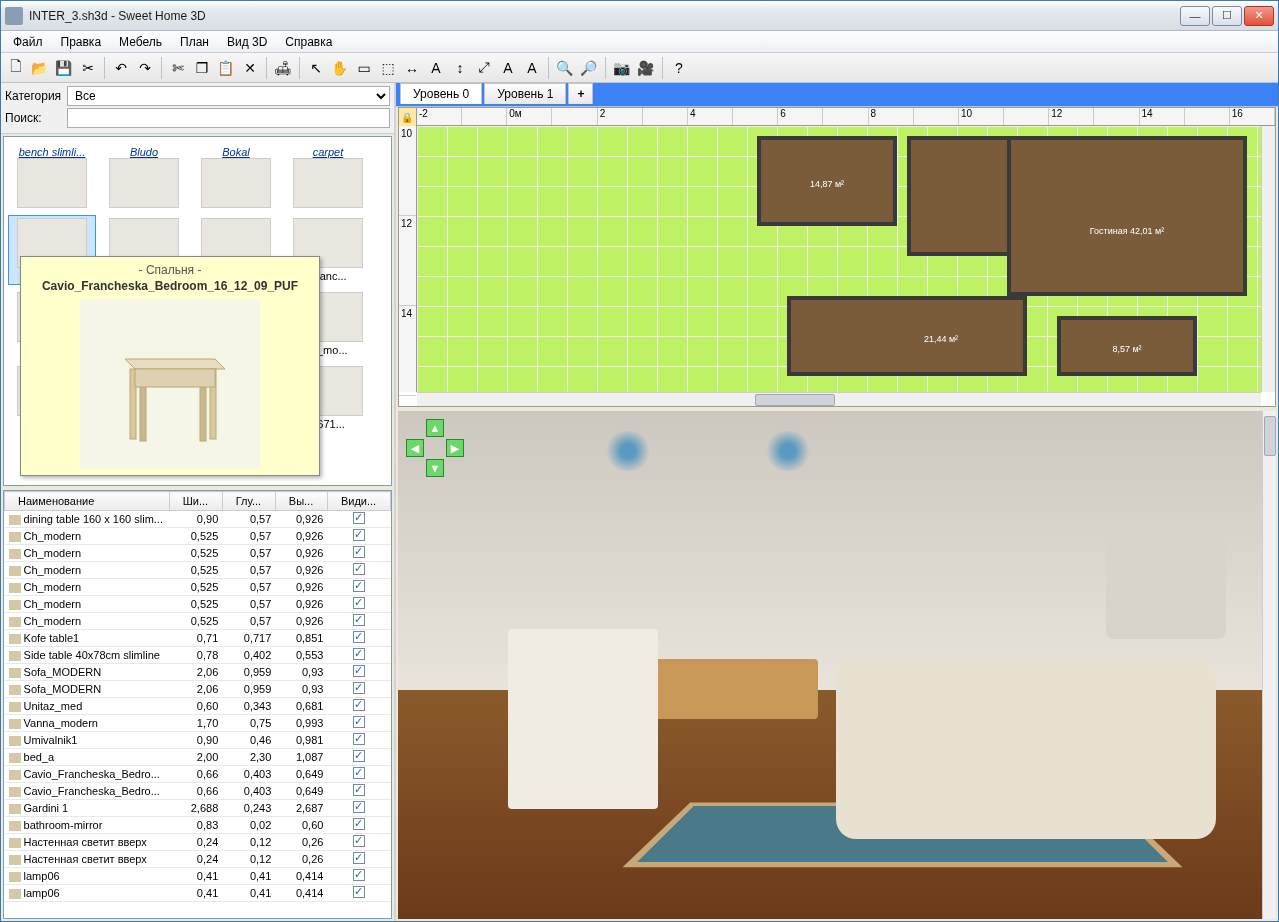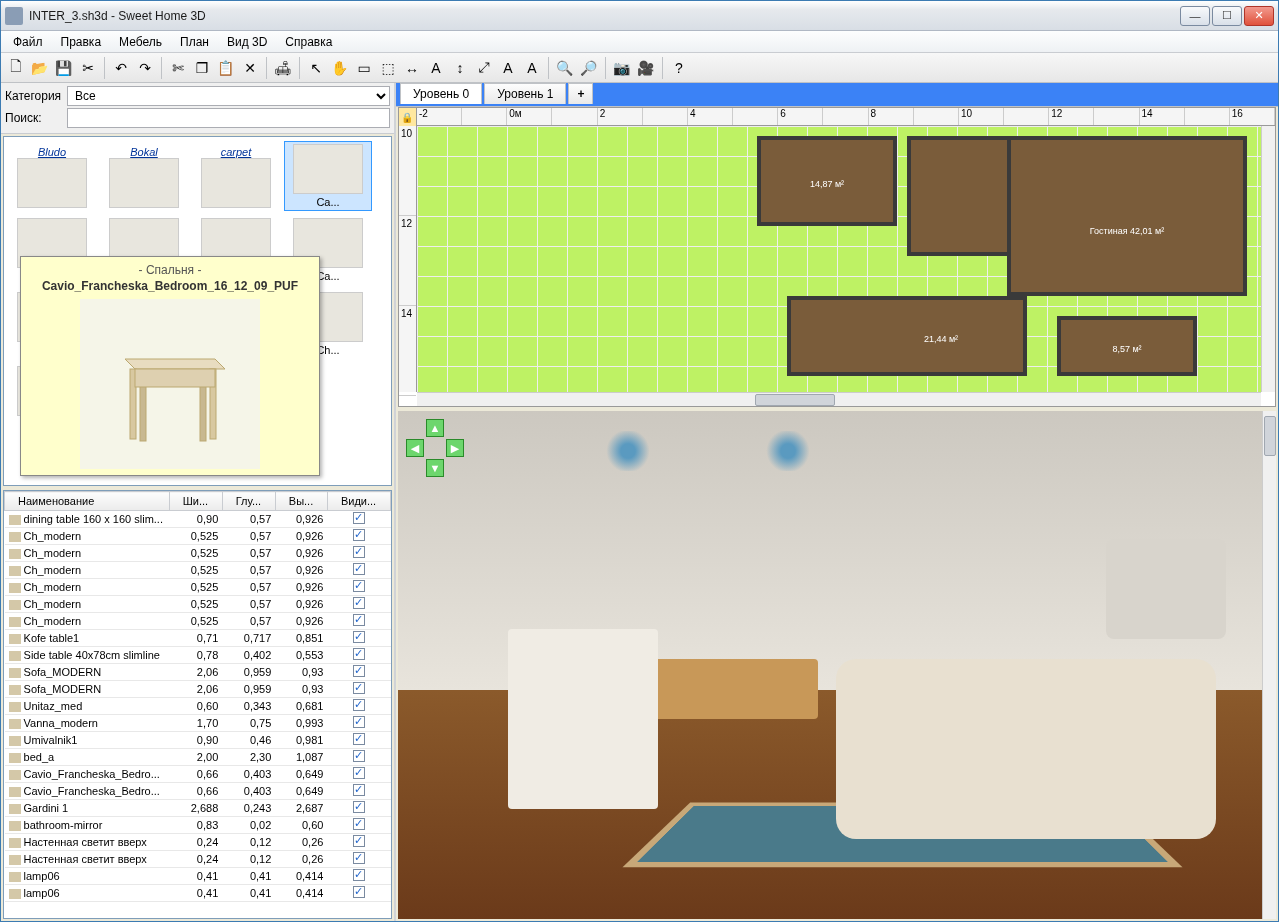--- a/index.html
+++ b/index.html
@@ -150,20 +150,24 @@
         </div>
         <div class="filter-row">
           <label>Поиск:</label>
           <input type="text" value="" style="">
         </div>
       </div>
 
       <div class="catalog">
         <div class="catalog-grid" id="catalog-grid">
             <div class="cat-item">
+              <div class="label link">bench slimli...</div>
+              <div class="thumb"></div>
+            </div>
+            <div class="cat-item">
               <div class="label link">Bludo</div>
               <div class="thumb"></div>
             </div>
             <div class="cat-item">
               <div class="label link">Bokal</div>
               <div class="thumb"></div>
             </div>
             <div class="cat-item">
               <div class="label link">carpet</div>
               <div class="thumb"></div>

